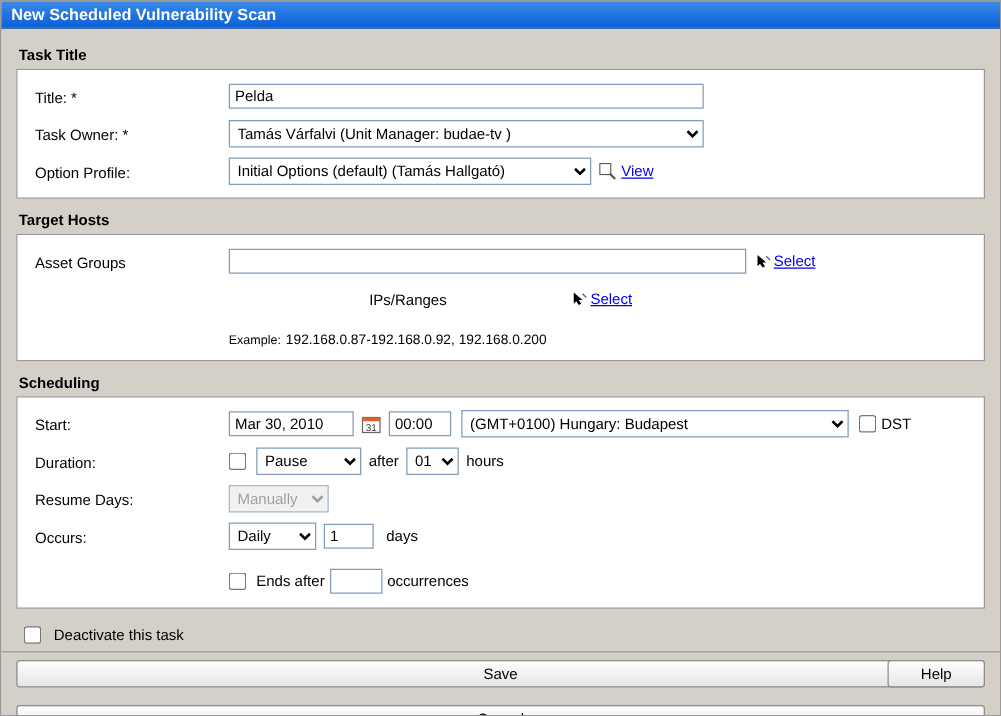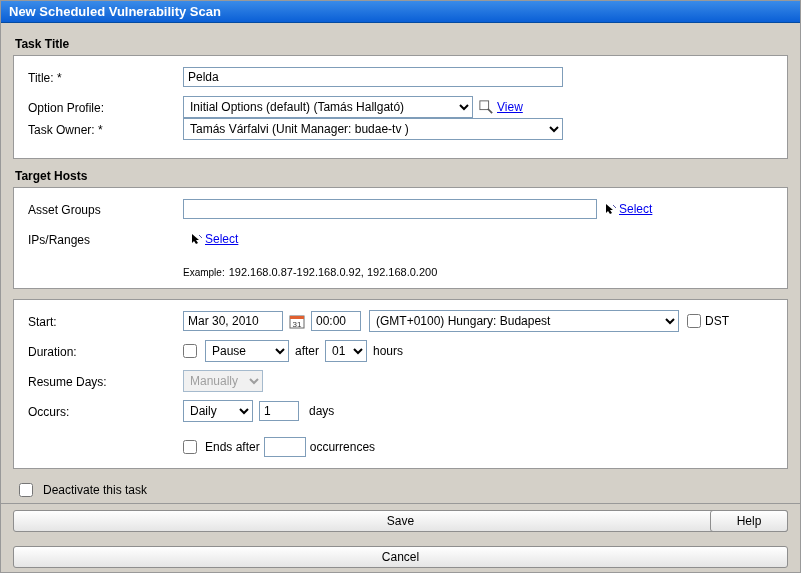--- a/index.html
+++ b/index.html
@@ -107,67 +107,68 @@
 </div>
 
 <div class="content">
 
   <div class="section-title">Task Title</div>
   <div class="panel">
     <div class="row">
       <div class="label">Title: *</div>
       <input type="text" class="title-input" value="Pelda" style="">
     </div>
+    <div class="row">
+      <div class="label">Task Owner: *</div>
+      <select class="owner-select">
+        <option>Tamás Várfalvi (Unit Manager: budae-tv )</option>
+      </select>
+    </div>
     <div class="row" style="margin-bottom:0;">
       <div class="label">Option Profile:</div>
       <select class="profile-select">
         <option>Initial Options (default) (Tamás Hallgató)</option>
       </select>
       <svg class="view-icon" viewBox="0 0 16 16">
         <rect x="1" y="1" width="10" height="10" fill="none" stroke="#555" stroke-width="1"></rect>
         <line x1="10" y1="10" x2="15" y2="15" stroke="#555" stroke-width="2"></line>
       </svg>
       <span class="link">View</span>
-    </div>
-    <div class="row">
-      <div class="label">Task Owner: *</div>
-      <select class="owner-select">
-        <option>Tamás Várfalvi (Unit Manager: budae-tv )</option>
-      </select>
     </div>
   </div>
 
   <div class="section-title">Target Hosts</div>
   <div class="panel">
     <div class="row">
       <div class="label">Asset Groups</div>
       <input type="text" class="asset-input" value="" style="">
       <span class="select-link">
         <svg class="cursor-icon" viewBox="0 0 12 12">
           <path d="M1 1 L1 10 L3 8 L5 11 L7 10 L5 7 L8 7 Z" fill="#000"></path>
           <path d="M8 2 L11 5" stroke="#55a" stroke-width="1"></path>
         </svg>
         <span class="link">Select</span>
       </span>
     </div>
-    <div class="row" style="margin-bottom:2px;">
+    <div class="row" style="margin-bottom:2px;justify-content:center;">
       <div class="label">IPs/Ranges</div>
       <span class="select-link">
         <svg class="cursor-icon" viewBox="0 0 12 12">
           <path d="M1 1 L1 10 L3 8 L5 11 L7 10 L5 7 L8 7 Z" fill="#000"></path>
           <path d="M8 2 L11 5" stroke="#55a" stroke-width="1"></path>
         </svg>
         <span class="link">Select</span>
       </span>
     </div>
     <div class="example">
       <span class="example-label">Example:</span><span>192.168.0.87-192.168.0.92, 192.168.0.200</span>
     </div>
   </div>
 
+  <div class="section-title">Scheduling</div>
   <div class="panel">
     <div class="row">
       <div class="label">Start:</div>
       <input type="text" class="date-input" value="Mar 30, 2010" style="">
       <span class="calendar-icon" style="margin:0 6px;">
         <svg viewBox="0 0 16 16" width="16" height="16">
           <rect x="1" y="3" width="14" height="12" fill="#fff" stroke="#666"></rect>
           <rect x="1" y="3" width="14" height="3" fill="#e06030"></rect>
           <text x="8" y="14" font-size="8" text-anchor="middle" fill="#333">31</text>
         </svg>

